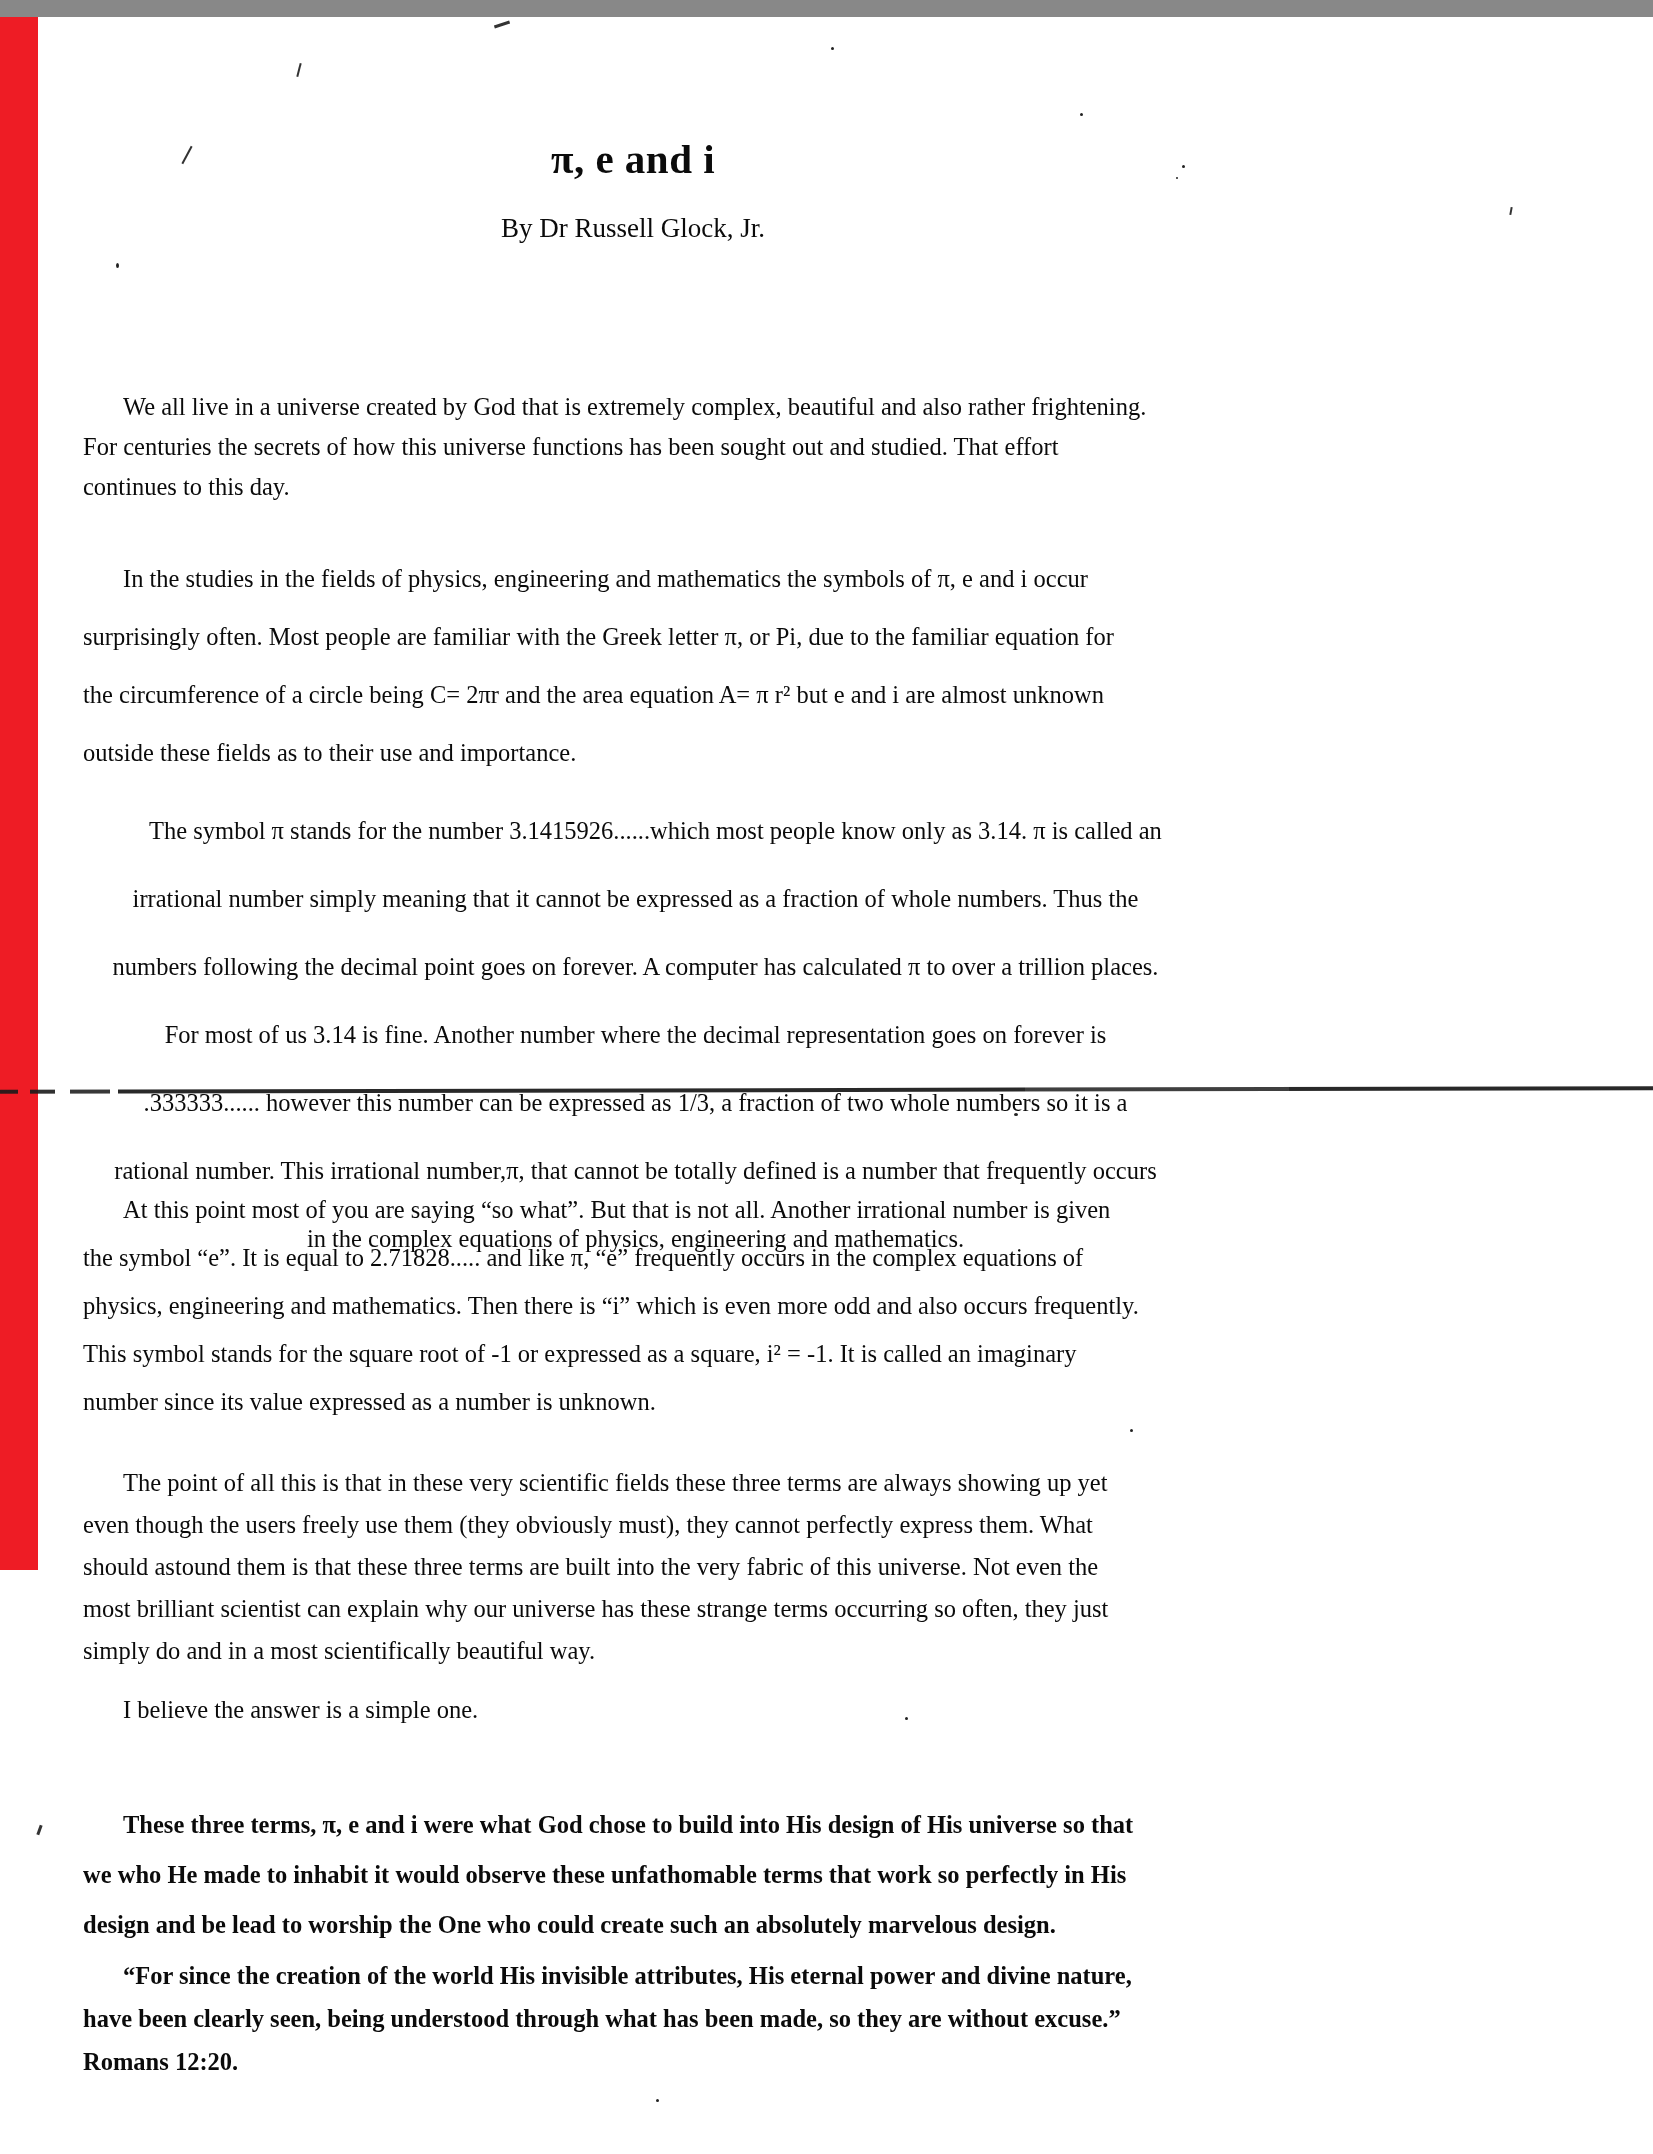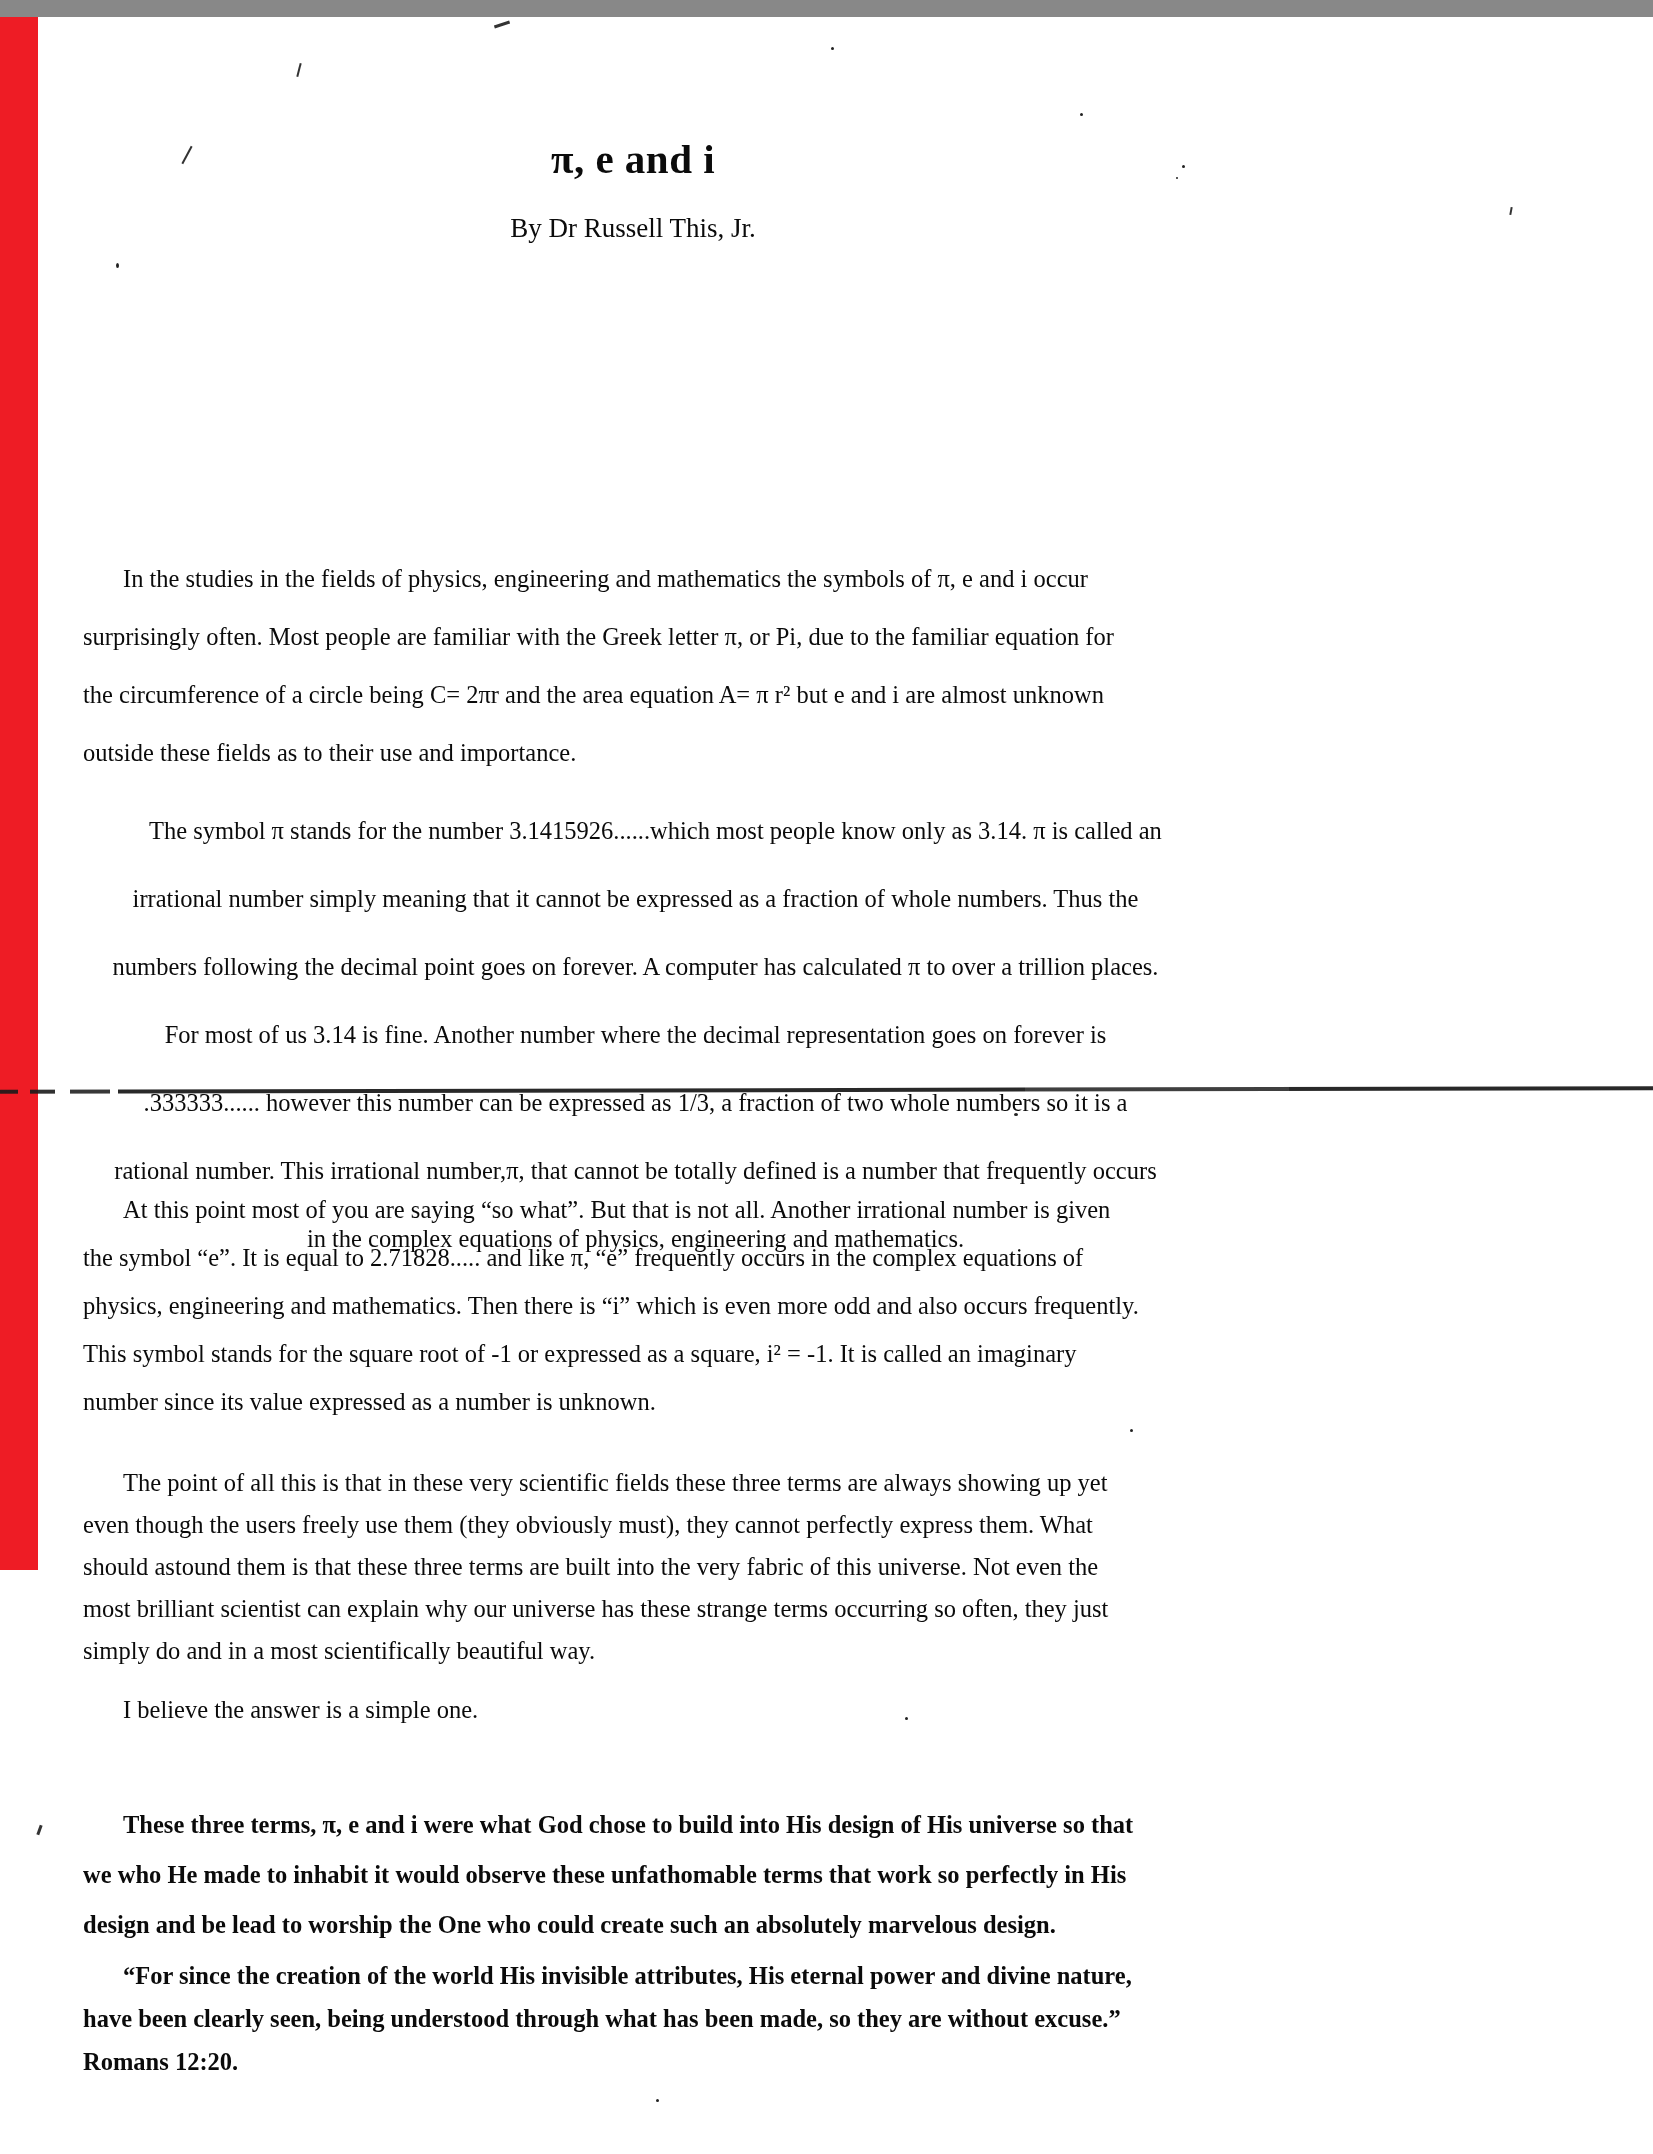--- a/index.html
+++ b/index.html
@@ -74,22 +74,25 @@
 </style>
 </head>
 <body>
 
 <div class="page" style="background: rgb(255, 255, 255); color: rgb(11, 11, 11); margin-top: 17px;">
 
   <div class="red-strip" style="background: rgb(238, 28, 37);"></div>
 
   <div class="doc-title">π, e and i</div>
 
-  <div class="doc-byline">By Dr Russell This, Jr.</div>
+  <div class="doc-byline">By Dr Russell Glock, Jr.</div>
 
+  <p class="para p1">We all live in a universe created by God that is extremely complex, beautiful and also rather frightening.
+For centuries the secrets of how this universe functions has been sought out and studied.  That effort
+continues to this day.</p>
 
   <p class="para p2">In the studies in the fields of physics, engineering and mathematics the symbols of π, e and i occur
 surprisingly often.  Most people are familiar with the Greek letter π, or Pi, due to the familiar equation for
 the circumference of a circle being C= 2πr and the area equation A= π r² but e and i are almost unknown
 outside these fields as to their use and importance.</p>
 
   <p class="para p3">The symbol π stands for the number 3.1415926......which most people know only as 3.14.  π is called an
 irrational number simply meaning that it cannot be expressed as a fraction of whole numbers. Thus the
 numbers following the decimal point goes on forever. A computer has calculated π to over a trillion places.
 For most of us 3.14 is fine.  Another number where the decimal representation goes on forever is

